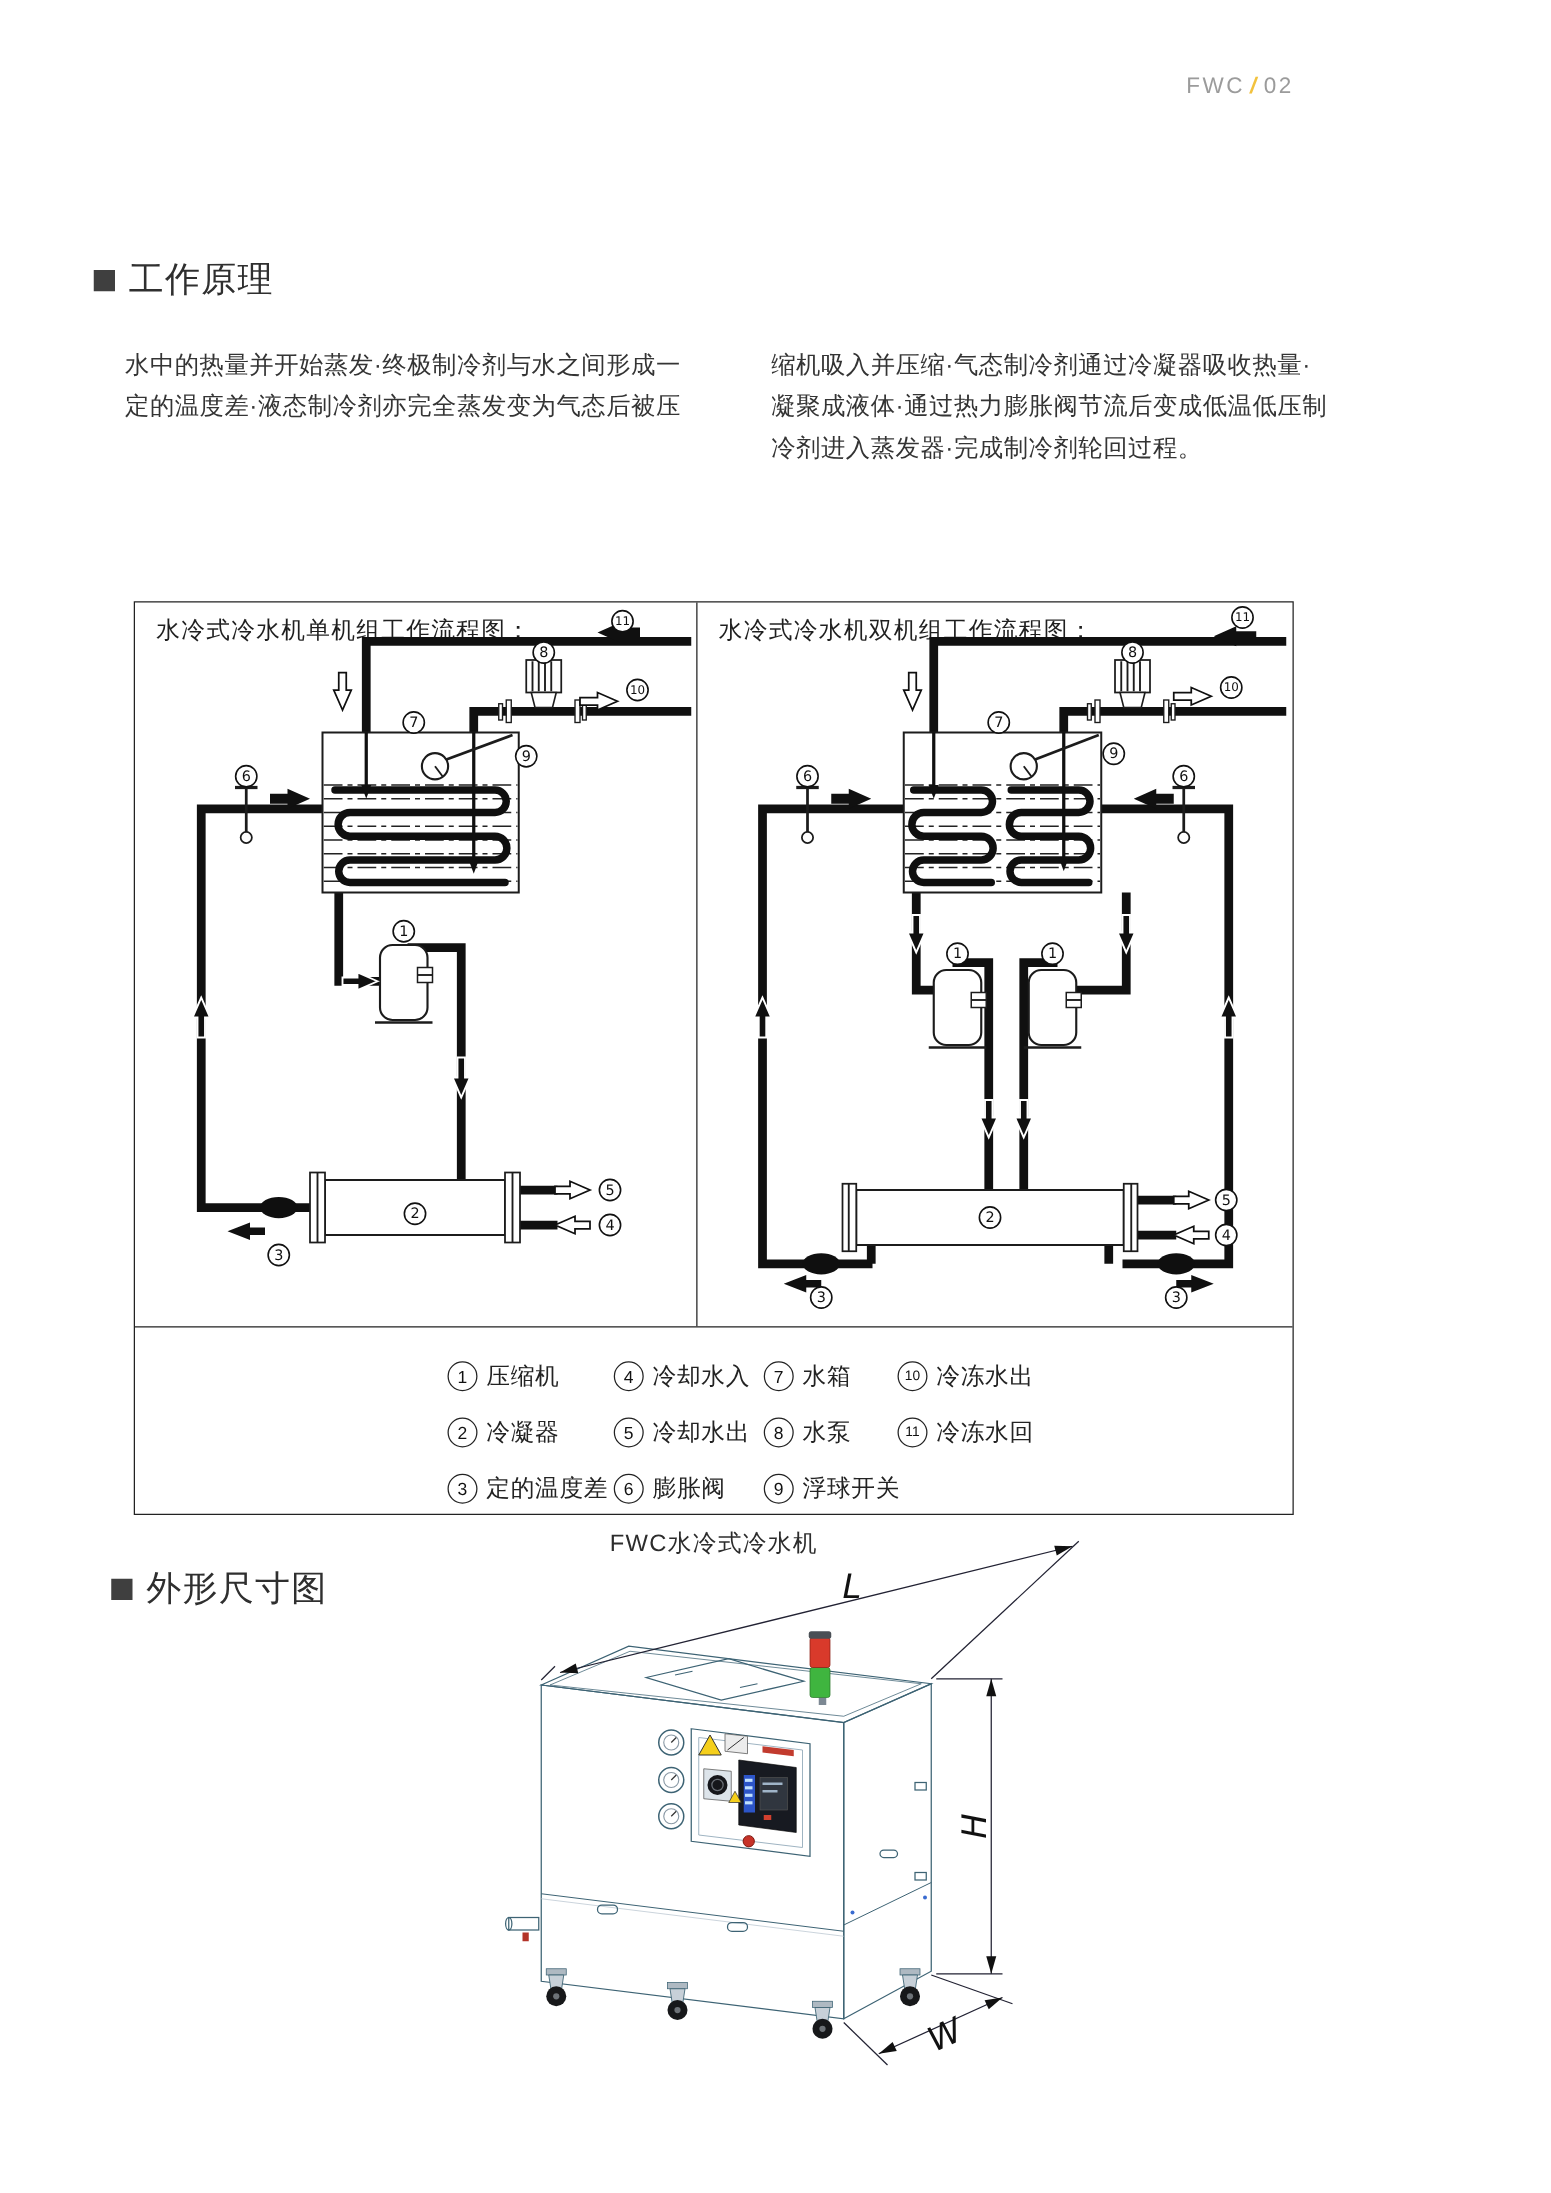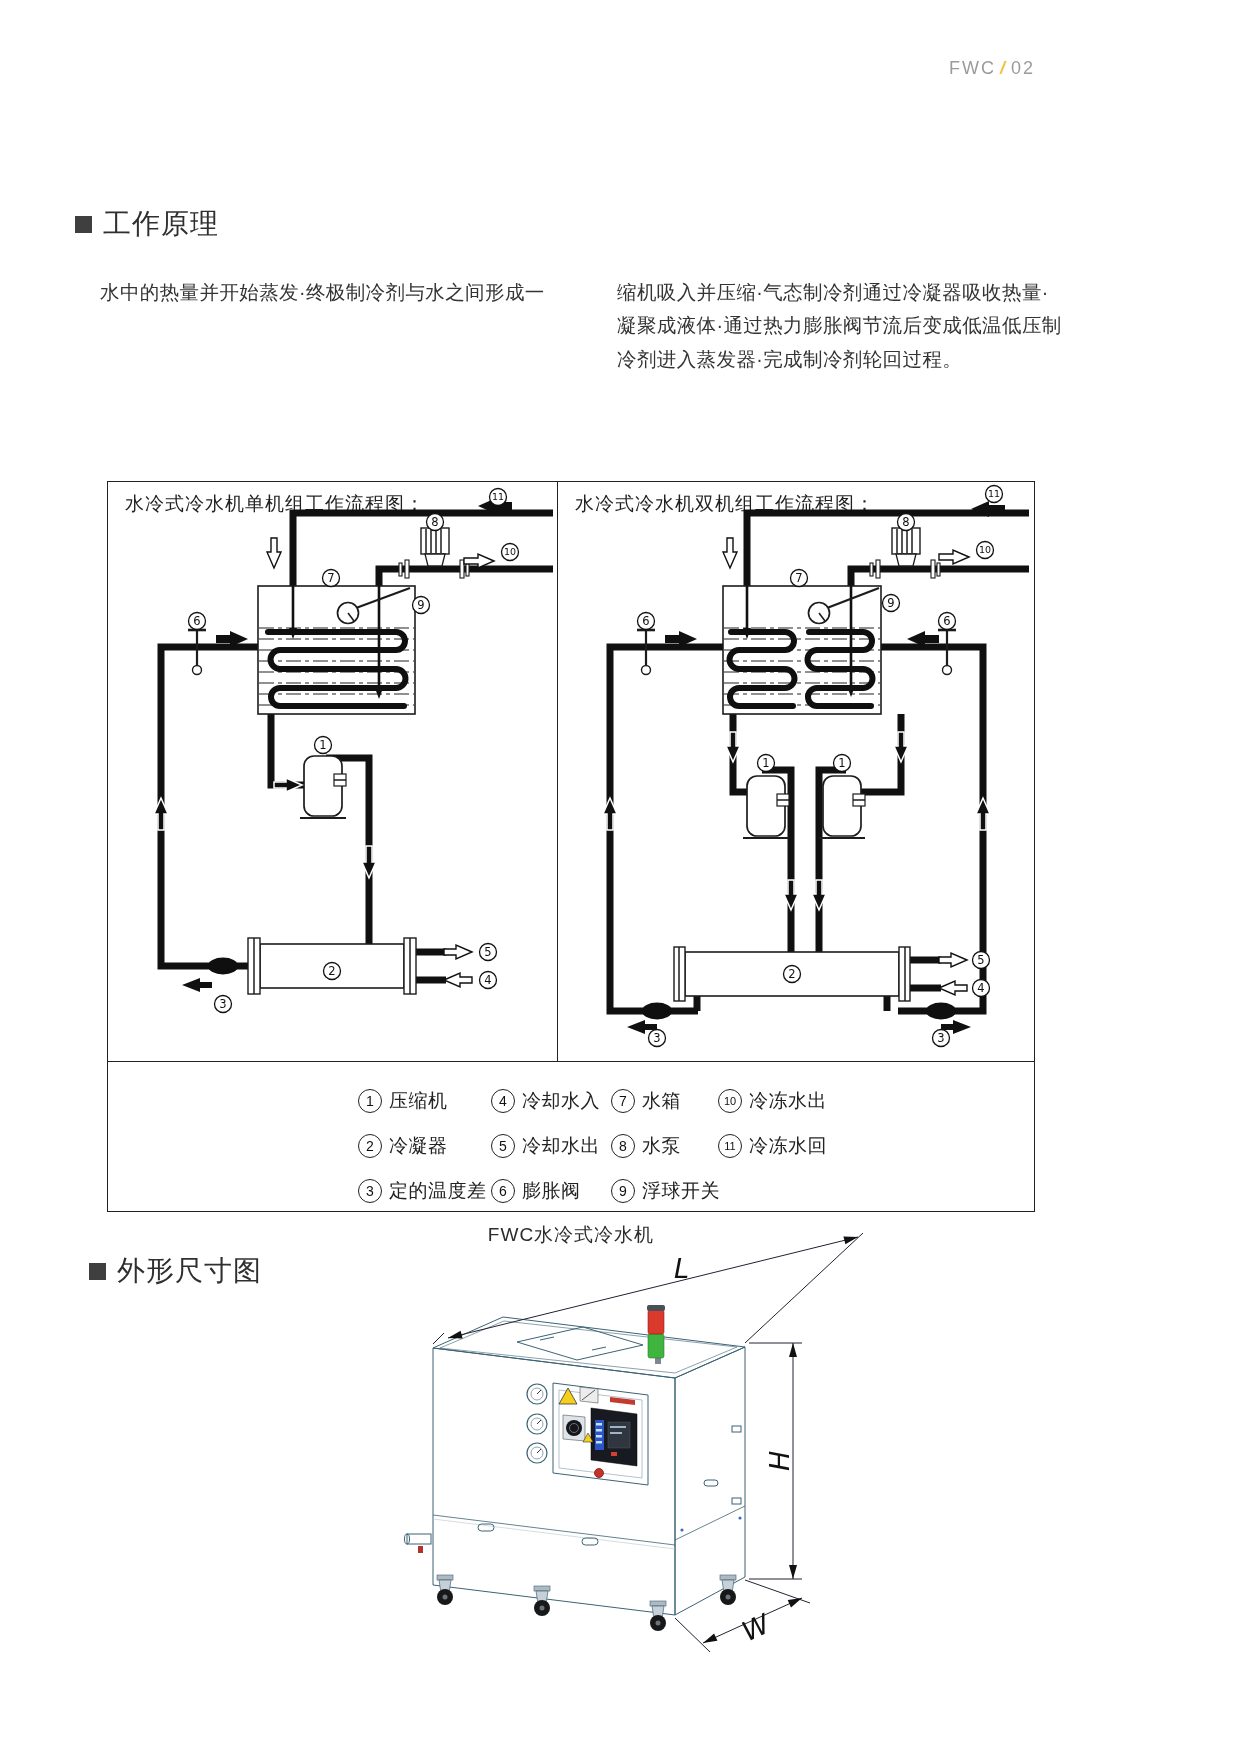--- a/index.html
+++ b/index.html
@@ -61,20 +61,21 @@
     <span>FWC</span><span class="sep">/</span><span>02</span>
   </div>
 
   <div class="sec-title" style="left:75px;top:205px;">
     <span class="sq"></span>
     <span>工作原理</span>
   </div>
 
   <div class="pcol" style="left:100px;top:276px;">
     <div>水中的热量并开始蒸发·终极制冷剂与水之间形成一</div>
+    <div>定的温度差·液态制冷剂亦完全蒸发变为气态后被压</div>
   </div>
   <div class="pcol" style="left:588px;top:276px;margin-left:29px;">
     <div>缩机吸入并压缩·气态制冷剂通过冷凝器吸收热量·</div>
     <div>凝聚成液体·通过热力膨胀阀节流后变成低温低压制</div>
     <div>冷剂进入蒸发器·完成制冷剂轮回过程。</div>
   </div>
 
   <div class="diagram-box">
     <div class="vdiv"></div>
     <div class="hdiv"></div>

